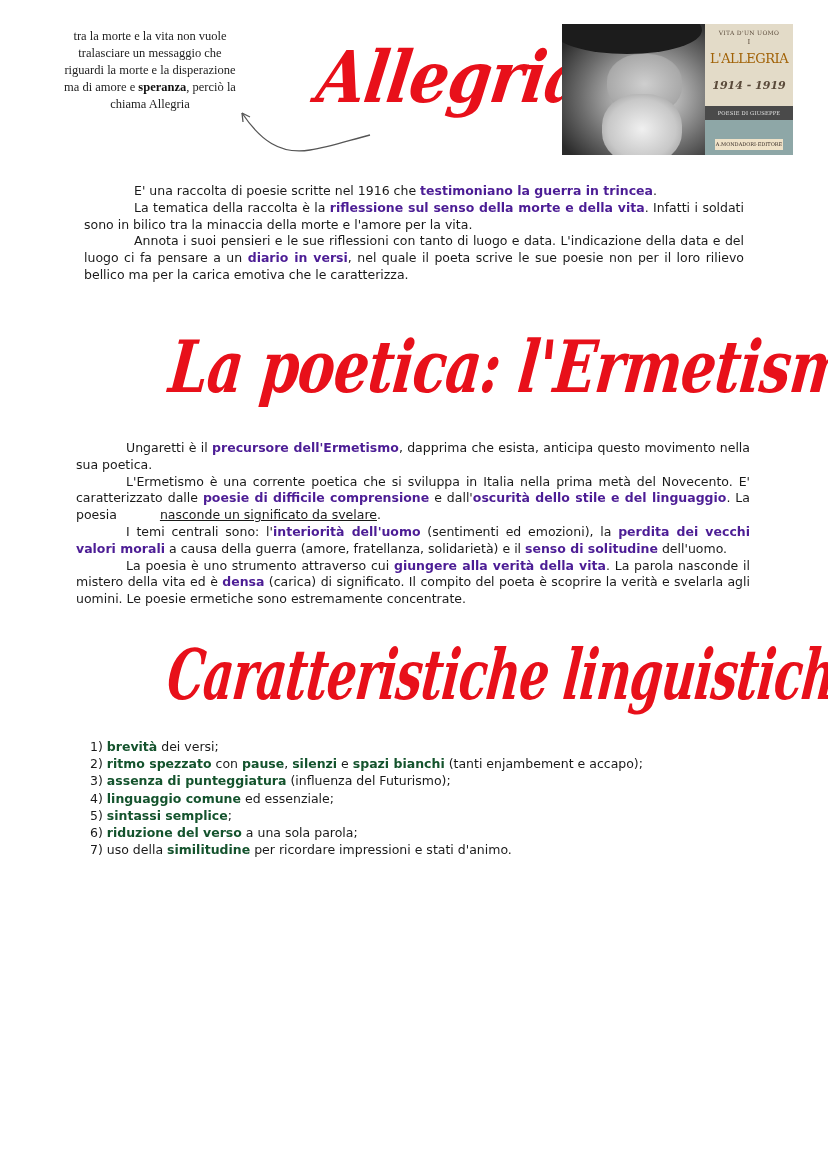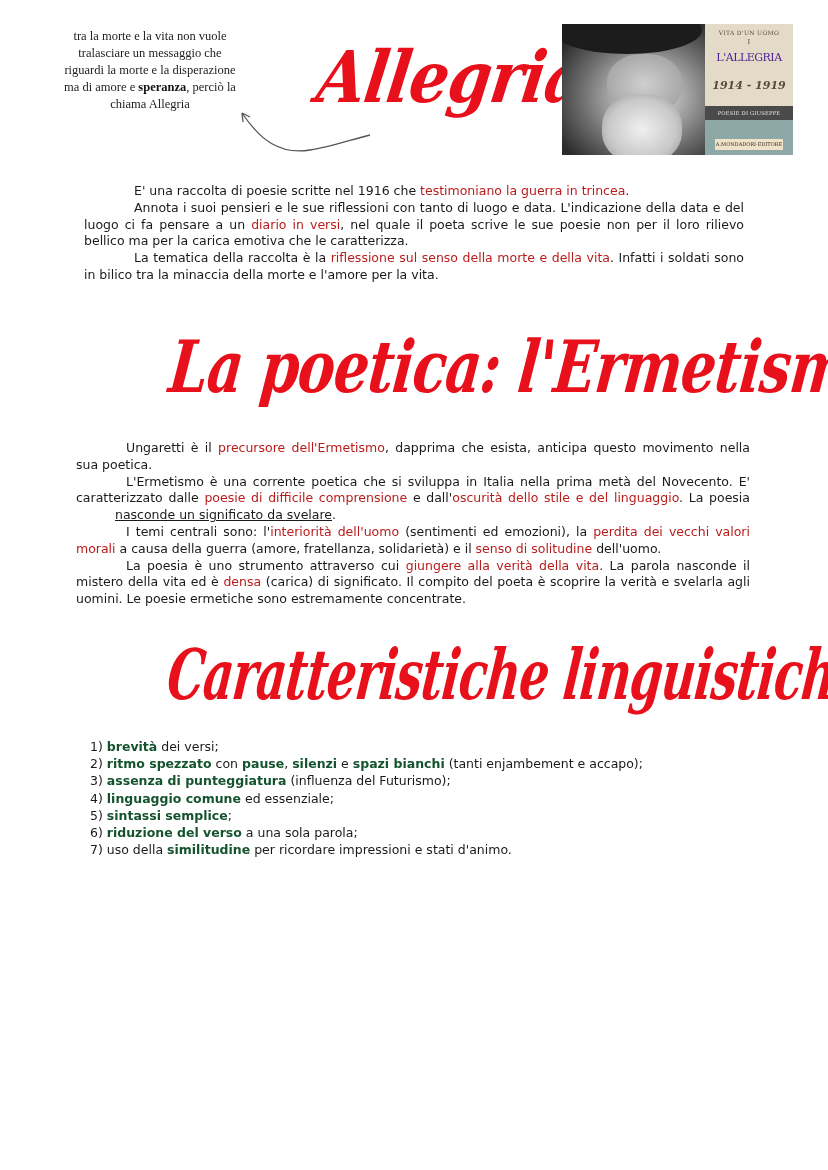--- a/index.html
+++ b/index.html
@@ -46,38 +46,38 @@
   .portrait .face {
     position: absolute; left: 45px; top: 30px; width: 75px; height: 60px;
     background: radial-gradient(ellipse, #cfcfcf 0%, #a9a9a9 70%, #7a7a7a 100%); border-radius: 45%;
   }
   .cover {
     width: 88px; height: 131px; background: #e3dbc8; position: relative;
     font-family: "DejaVu Serif", serif; color: #5a4a3a; text-align: center;
   }
   .cover .c-series { position: absolute; top: 5px; left: 0; right: 0; font-size: 6px; letter-spacing: 0.3px; }
   .cover .c-num { position: absolute; top: 14px; left: 0; right: 0; font-size: 7px; }
-  .cover .c-title { position: absolute; top: 27px; left: 0; right: 0; font-size: 11px; color: #4c1d95; letter-spacing: -0.5px; }
+  .cover .c-title { position: absolute; top: 27px; left: 0; right: 0; font-size: 13px; color: #a16207; letter-spacing: -0.5px; }
   .cover .c-years { position: absolute; top: 55px; left: 0; right: 0; font-size: 11px; font-style: italic; font-weight: bold; }
   .cover .c-band {
     position: absolute; top: 82px; left: 0; right: 0; height: 14px; background: #4a4a4a;
     color: #eaeaea; font-size: 5.2px; line-height: 14px; letter-spacing: 0.2px;
   }
   .cover .c-lower { position: absolute; top: 96px; left: 0; right: 0; bottom: 0; background: #8ea7a7; }
   .cover .c-publisher {
     position: absolute; bottom: 5px; left: 10px; right: 10px; height: 11px;
     background: #efe2c8; color: #3a2f2a; font-size: 5px; line-height: 11px;
   }
 
   
   .para {
     font-size: 12.5px; line-height: 16.8px; color: #1a1a1a; text-align: justify;
   }
   .para p { margin: 0; text-indent: 50px; }
-  .para b { font-weight: normal; color: #b91c1c; }
+  .para b { font-weight: bold; color: #4c1d95; }
   .para u { text-decoration: underline; margin-left: 39px; }
   .sec1 { left: 84px; top: 183px; width: 660px; }
   .sec2 { left: 76px; top: 440px; width: 674px; }
 
   
   .list { left: 90px; top: 738px; width: 620px; font-size: 12.5px; line-height: 17.2px; color: #1a1a1a; }
   .list div { white-space: nowrap; }
   .list b { font-weight: bold; color: #14532d; }
 </style>
 </head>
@@ -110,22 +110,22 @@
     <div class="c-title">L'ALLEGRIA</div>
     <div class="c-years">1914 - 1919</div>
     <div class="c-band">POESIE DI GIUSEPPE UNGARETTI</div>
     <div class="c-lower"></div>
     <div class="c-publisher">A.MONDADORI·EDITORE</div>
   </div>
 </div>
 
 <div class="abs para sec1">
   <p><span>E' una raccolta di poesie scritte nel 1916 che </span><b>testimoniano la guerra in trincea</b><span>.</span></p>
+  <p><span>La tematica della raccolta è la </span><b>riflessione sul senso della morte e della vita</b><span>. Infatti i soldati sono in bilico tra la minaccia della morte e l'amore per la vita.</span></p>
   <p><span>Annota i suoi pensieri e le sue riflessioni con tanto di luogo e data. L'indicazione della data e del luogo ci fa pensare a un </span><b>diario in versi</b><span>, nel quale il poeta scrive le sue poesie non per il loro rilievo bellico ma per la carica emotiva che le caratterizza.</span></p>
-  <p><span>La tematica della raccolta è la </span><b>riflessione sul senso della morte e della vita</b><span>. Infatti i soldati sono in bilico tra la minaccia della morte e l'amore per la vita.</span></p>
 </div>
 
 <div class="abs script title-poetica">La poetica: l'Ermetismo</div>
 
 <div class="abs para sec2">
   <p><span>Ungaretti è il </span><b>precursore dell'Ermetismo</b><span>, dapprima che esista, anticipa questo movimento nella sua poetica.</span></p>
   <p><span>L'Ermetismo è una corrente poetica che si sviluppa in Italia nella prima metà del Novecento. E' caratterizzato dalle </span><b>poesie di difficile comprensione</b><span> e dall'</span><b>oscurità dello stile e del linguaggio</b><span>. La poesia </span><u>nasconde un significato da svelare</u><span>.</span></p>
   <p><span>I temi centrali sono: l'</span><b>interiorità dell'uomo</b><span> (sentimenti ed emozioni), la </span><b>perdita dei vecchi valori morali</b><span> a causa della guerra (amore, fratellanza, solidarietà) e il </span><b>senso di solitudine</b><span> dell'uomo.</span></p>
   <p><span>La poesia è uno strumento attraverso cui </span><b>giungere alla verità della vita</b><span>. La parola nasconde il mistero della vita ed è </span><b>densa</b><span> (carica) di significato. Il compito del poeta è scoprire la verità e svelarla agli uomini. Le poesie ermetiche sono estremamente concentrate.</span></p>
 </div>

